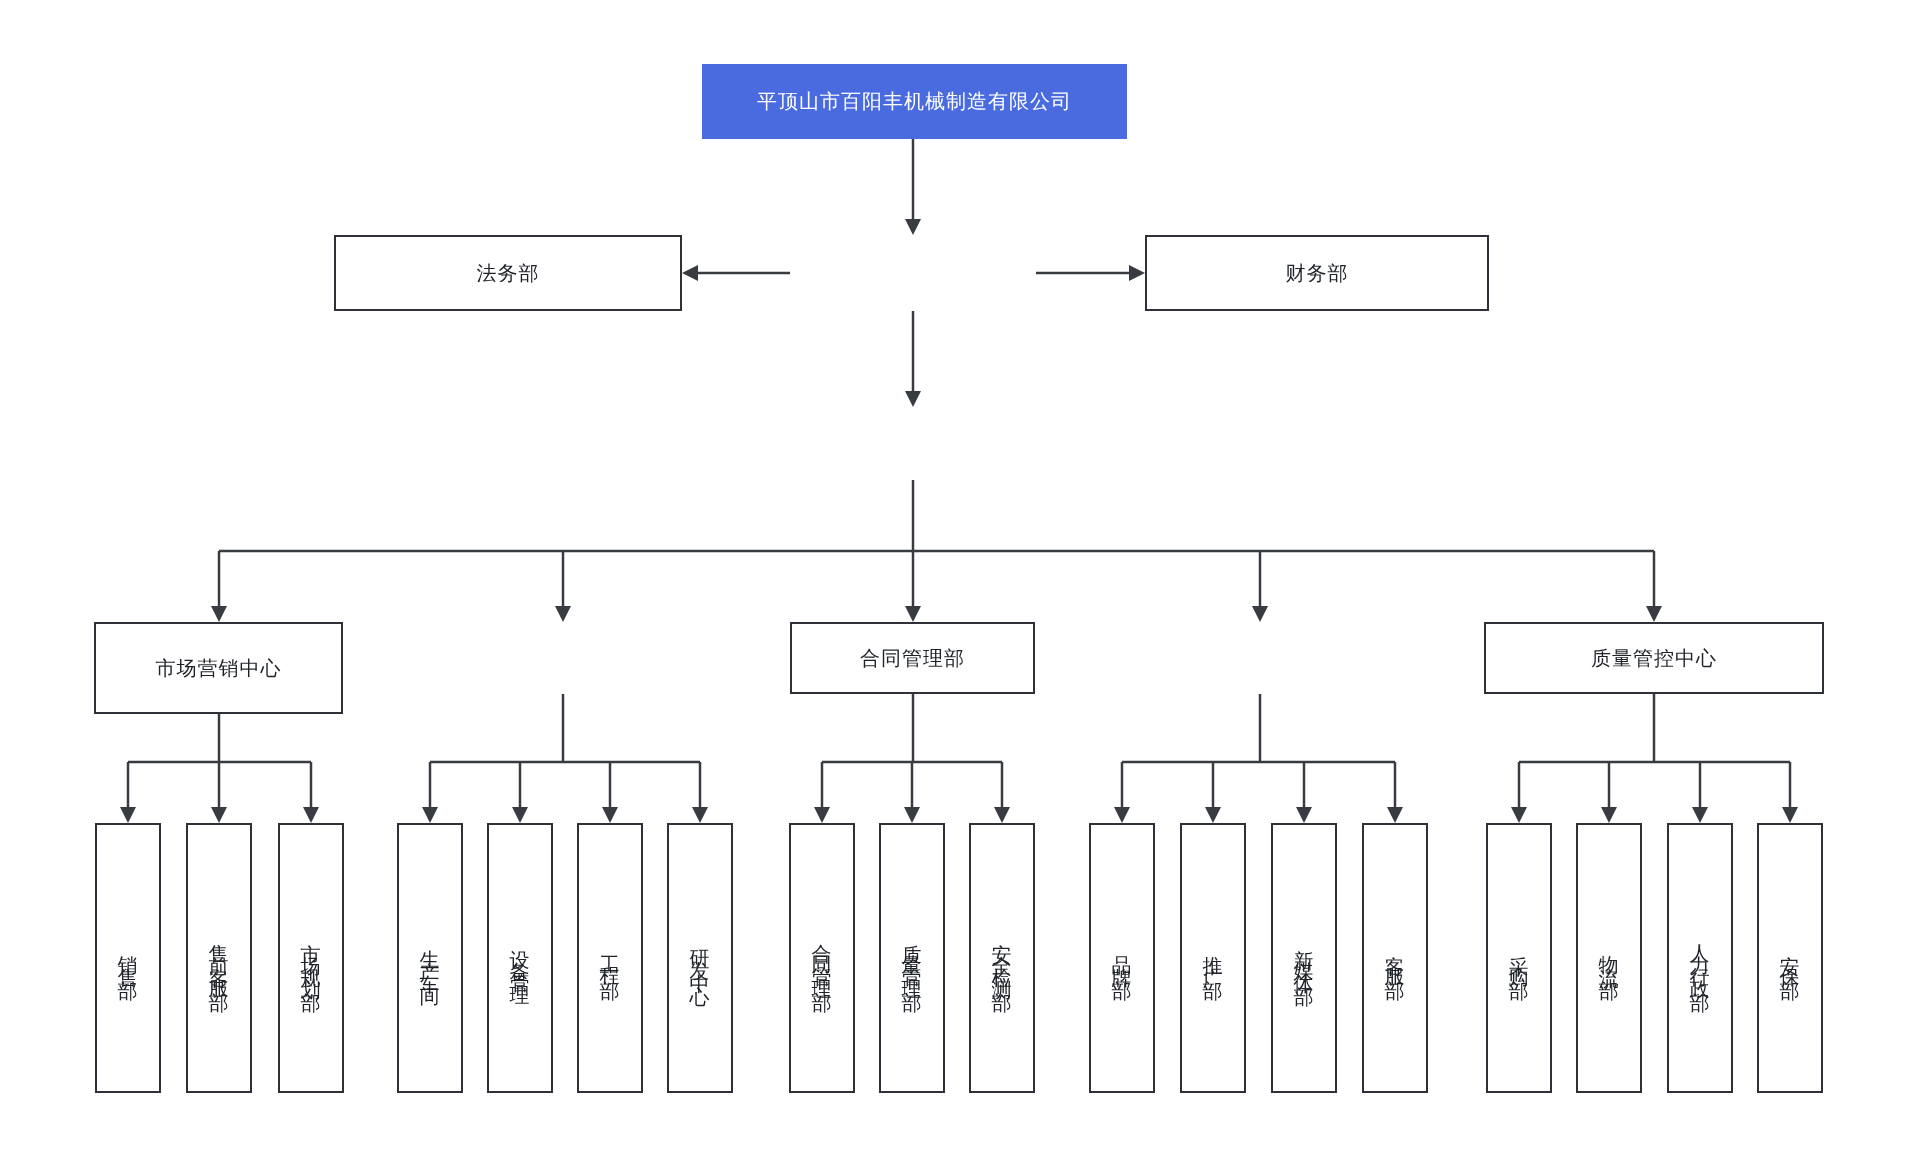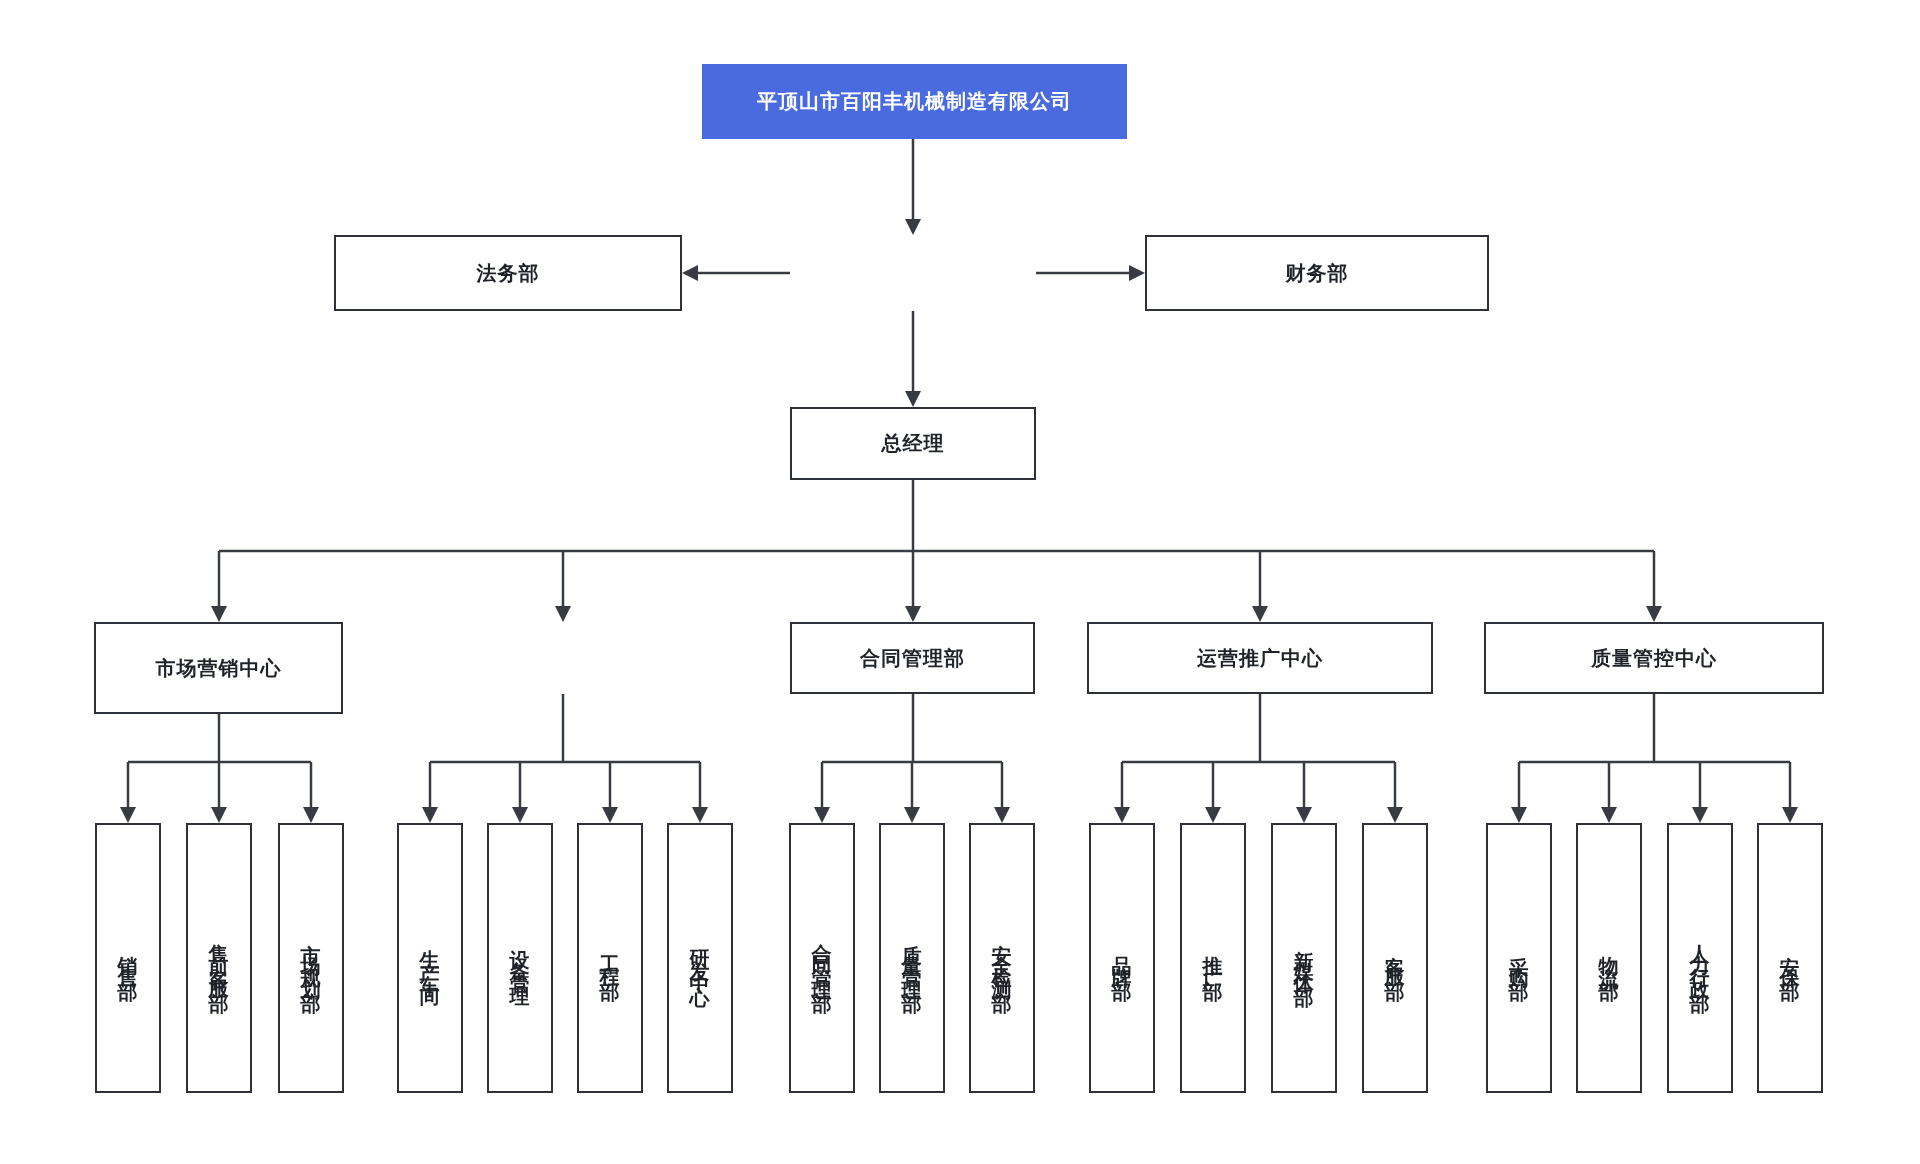--- a/index.html
+++ b/index.html
@@ -21,21 +21,21 @@
   }
   .connectors{
     position:absolute;left:0;top:0;width:1920px;height:1164px;
     pointer-events:none;
   }
   .node{
     position:absolute;
     background:#FFFFFF;
     border:2.5px solid var(--box-border);
     display:flex;align-items:center;justify-content:center;
-    font-size:20px;font-weight:700;color:var(--text);
+    font-size:20px;font-weight:400;color:var(--text);
     letter-spacing:1px;
     z-index:2;
   }
   .node.root{
     background:var(--root-bg);
     color:var(--root-text);
     border:none;
     font-size:20px;
     letter-spacing:1px;
   }
@@ -119,25 +119,23 @@
       <polygon points="1790,823 1782,807 1798,807" fill="#383C42"></polygon>
       <polygon points="682,273 698,265 698,281" fill="#383C42"></polygon>
       <polygon points="1145,273 1129,265 1129,281" fill="#383C42"></polygon>
     </svg>
 
   <div class="node root" style="left:702px;top:64px;width:425px;height:75px">平顶山市百阳丰机械制造有限公司</div>
 
   <div class="node" style="left:334px;top:235px;width:348px;height:76px">法务部</div>
   <div class="node" style="left:1145px;top:235px;width:344px;height:76px">财务部</div>
 
-  <div class="node" style="left:790px;top:407px;width:246px;height:73px">总经理</div>
 
   <div class="node" style="left:94px;top:622px;width:249px;height:92px">市场营销中心</div>
   <div class="node" style="left:790px;top:622px;width:245px;height:72px">合同管理部</div>
-  <div class="node" style="left:1087px;top:622px;width:346px;height:72px">运营推广中心</div>
   <div class="node" style="left:1484px;top:622px;width:340px;height:72px">质量管控中心</div>
 
   <div class="node dept" style="left:95px;top:823px;width:66px;height:270px">销售部</div>
   <div class="node dept" style="left:186px;top:823px;width:66px;height:270px">售前客服部</div>
   <div class="node dept" style="left:278px;top:823px;width:66px;height:270px">市场规划部</div>
 
   <div class="node dept" style="left:397px;top:823px;width:66px;height:270px">生产车间</div>
   <div class="node dept" style="left:487px;top:823px;width:66px;height:270px">设备管理</div>
   <div class="node dept" style="left:577px;top:823px;width:66px;height:270px">工程部</div>
   <div class="node dept" style="left:667px;top:823px;width:66px;height:270px">研发中心</div>

